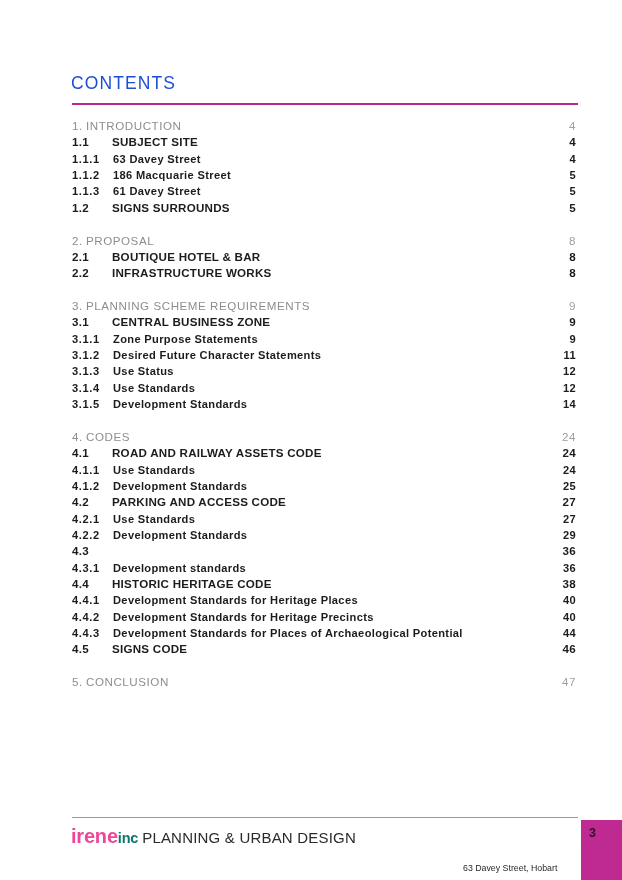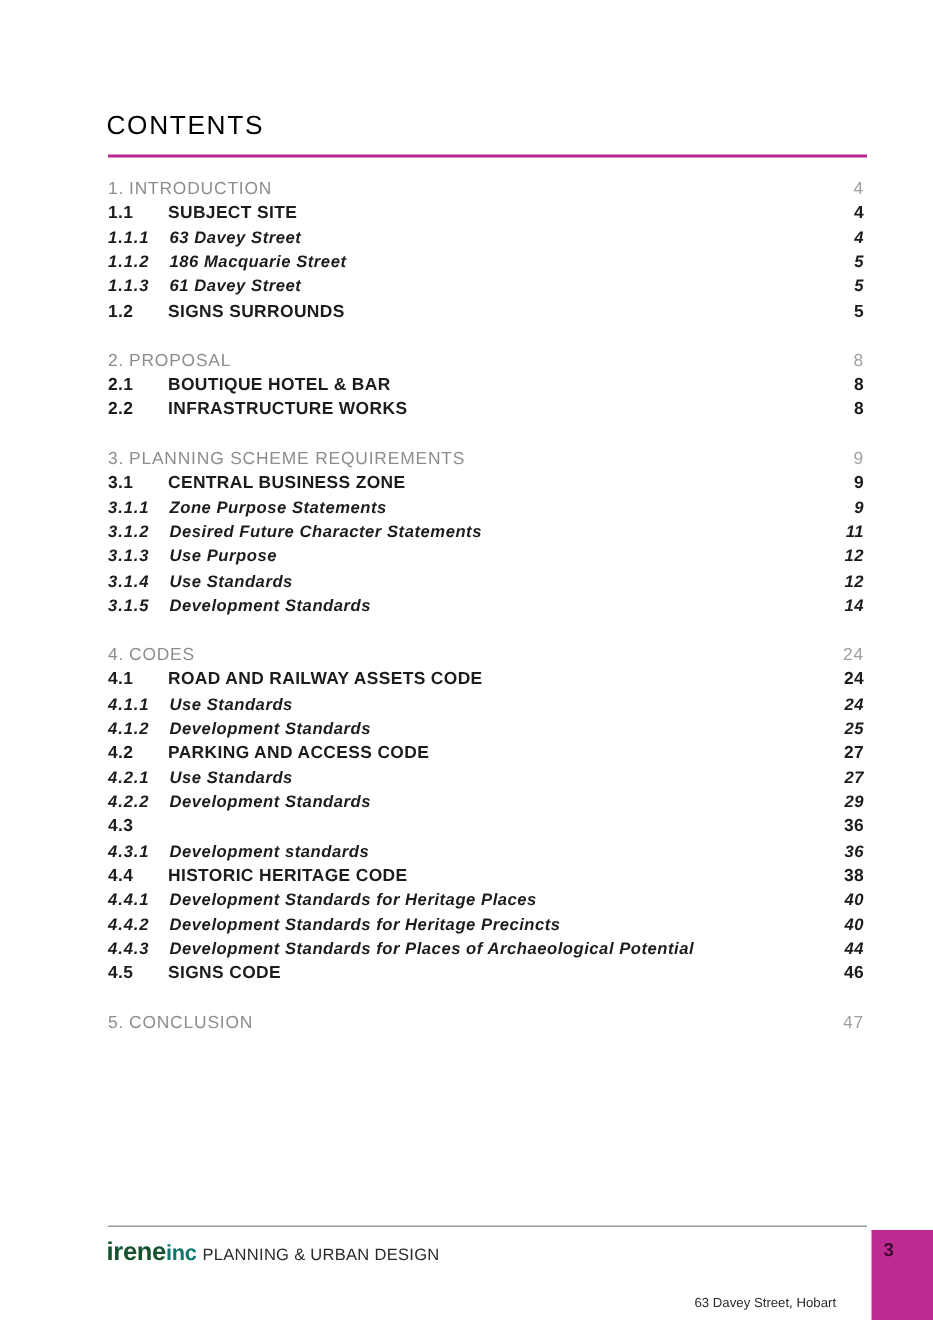--- a/index.html
+++ b/index.html
@@ -23,21 +23,21 @@
     background: #ffffff;
   }
 
   
   .toc-title {
     position: absolute;
     left: 71px;
     top: 73px;
     font-size: 17.5px;
     letter-spacing: 1.1px;
-    color: #000000;
+    color: #1d4ed8;
     font-weight: 400;
     font-family: "Liberation Sans", sans-serif;
     white-space: nowrap;
   }
 
   .title-rule {
     position: absolute;
     left: 72px;
     top: 103px;
     width: 506px;
@@ -100,21 +100,20 @@
   .lvl2 .num { left: 72px; font-weight: 700; }
   .lvl2 .label { left: 112px; font-weight: 700; }
   .lvl2 .page { color: #1c1c1c; font-weight: 700; font-size: 11.6px; }
 
   
   .lvl3 {
     color: #1c1c1c;
     font-size: 11.1px;
     font-weight: 700;
     letter-spacing: 0.35px;
-    font-style: italic;
   }
   .lvl3 .num { left: 72px; font-weight: 700; letter-spacing: 0.6px; }
   .lvl3 .label { left: 113px; font-weight: 700; }
   .lvl3 .page { color: #1c1c1c; font-weight: 700; font-size: 11.1px; }
 
   
   .group-gap { height: 16.5px; }
 
   
   .footer-rule {
@@ -126,33 +125,33 @@
     background: #9a9a9a;
   }
 
   .footer-logo {
     position: absolute;
     left: 71px;
     top: 825px;
     white-space: nowrap;
   }
   .footer-logo .logo-irene {
-    font-size: 17px;
-    font-weight: 700;
-    color: #14532d;
+    font-size: 20px;
+    font-weight: 700;
+    color: #ec4899;
     letter-spacing: -0.2px;
   }
   .footer-logo .logo-inc {
     font-size: 14.5px;
     font-weight: 700;
     color: #0f766e;
     letter-spacing: -0.2px;
   }
   .footer-logo .logo-tag {
-    font-size: 11px;
+    font-size: 15px;
     font-weight: 400;
     color: #2a2a2a;
     letter-spacing: 0.2px;
     margin-left: 4px;
   }
 
   .footer-address {
     position: absolute;
     left: 463px;
     top: 863px;
@@ -250,21 +249,21 @@
         <span class="label">Zone Purpose Statements</span>
         <span class="page">9</span>
       </div>
       <div class="toc-row lvl3">
         <span class="num">3.1.2</span>
         <span class="label">Desired Future Character Statements</span>
         <span class="page">11</span>
       </div>
       <div class="toc-row lvl3">
         <span class="num">3.1.3</span>
-        <span class="label">Use Purpose</span>
+        <span class="label">Use Status</span>
         <span class="page">12</span>
       </div>
       <div class="toc-row lvl3">
         <span class="num">3.1.4</span>
         <span class="label">Use Standards</span>
         <span class="page">12</span>
       </div>
       <div class="toc-row lvl3">
         <span class="num">3.1.5</span>
         <span class="label">Development Standards</span>

